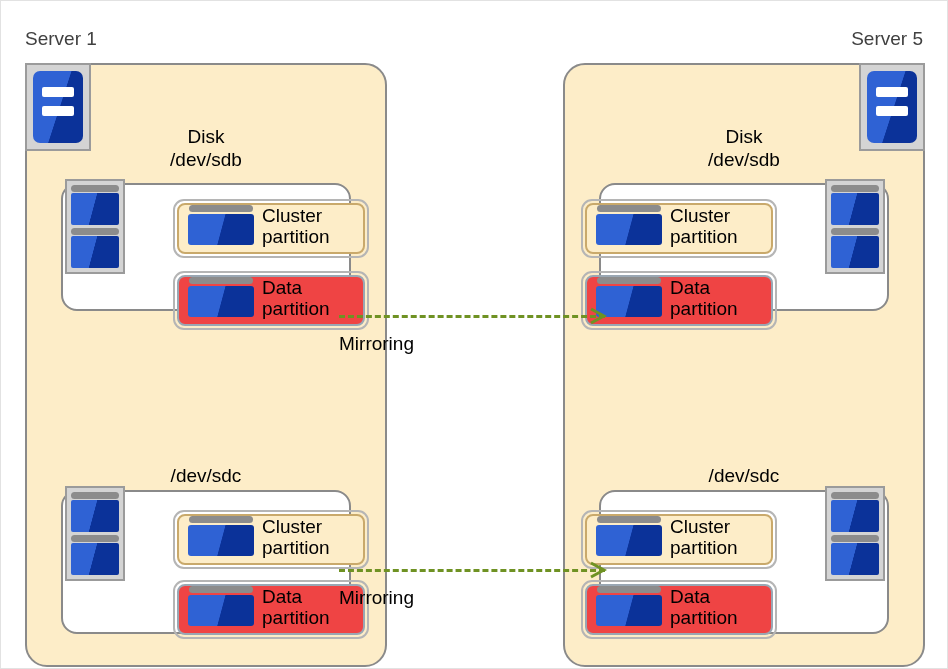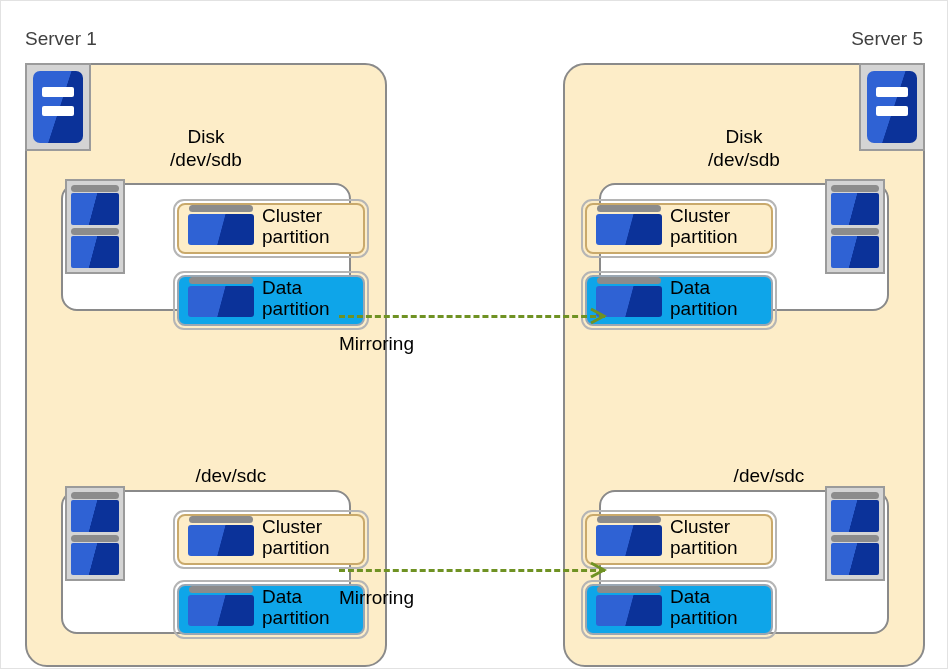--- a/index.html
+++ b/index.html
@@ -60,21 +60,21 @@
   .disk-label {
     position: absolute;
     left: 0;
     width: 100%;
     text-align: center;
     font-size: 19px;
     color: #000000;
     line-height: 23px;
   }
   .disk-label.two-line { top: 50px; }
-  .disk-label.one-line { top: 66px; padding-left: 25px; }
+  .disk-label.one-line { top: 66px; }
   .disk-label span { display: block; }
 
   
   .disk-box {
     position: absolute;
     left: 34px;
     right: 34px;
     top: 108px;
     height: 128px;
     background: #ffffff;
@@ -124,21 +124,21 @@
   }
   .part-inner {
     width: 100%; height: 100%;
     box-sizing: border-box;
     border-radius: 8px;
     display: flex;
     align-items: flex-start;
     padding-left: 9px;
   }
   .part-cluster .part-inner { background: #FDEDC8; border: 2px solid #c9a96b; }
-  .part-data    .part-inner { background: #0ea5e9; border: 2px solid #9aa7b3; }
+  .part-data    .part-inner { background: #ef4444; border: 2px solid #9aa7b3; }
 
   .side-left  .part-row { left: 110px; }
   .side-right .part-row { right: 110px; }
 
   .part-row.r1 { top: 14px; }
   .part-row.r2 { top: 86px; }
   .disk-group.bottom .part-row.r1 { top: 18px; }
   .disk-group.bottom .part-row.r2 { top: 88px; }
 
   

